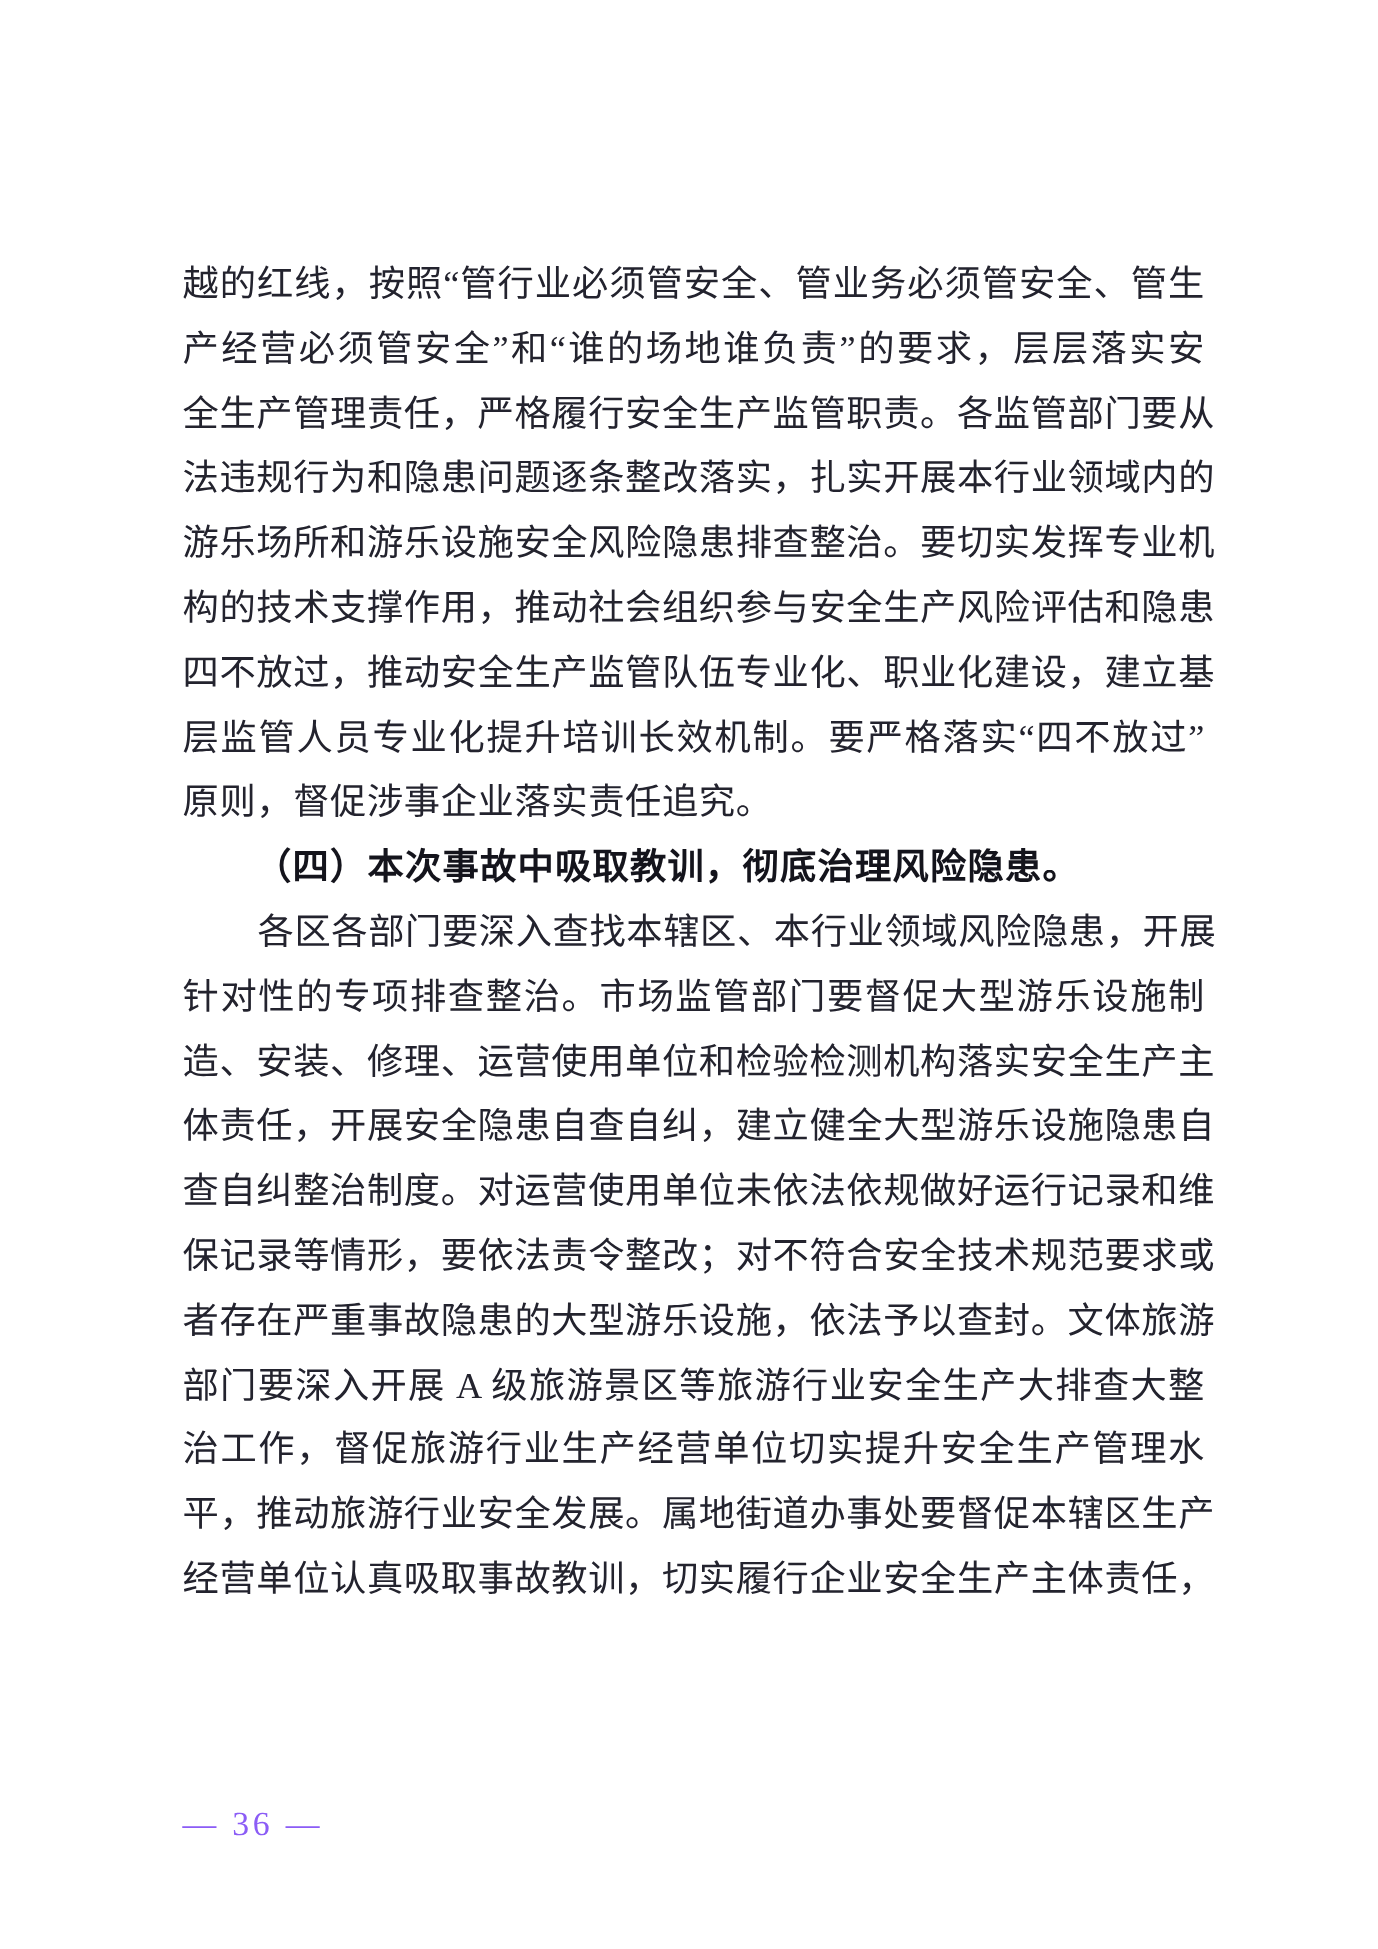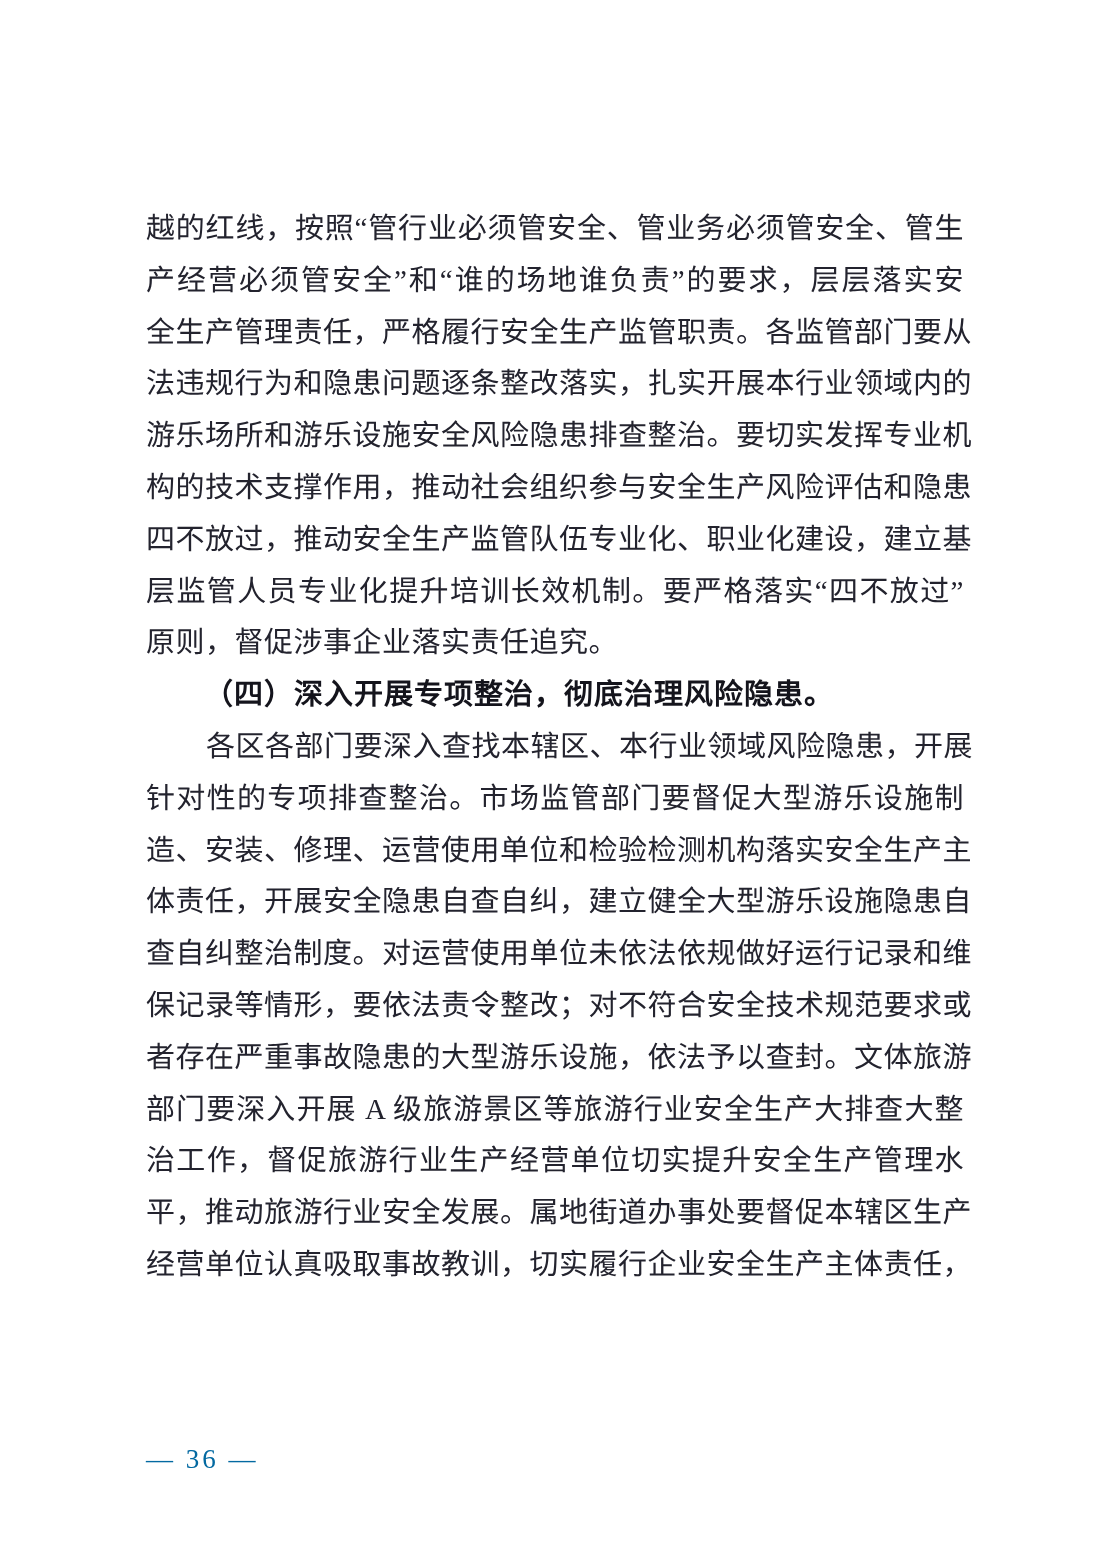--- a/index.html
+++ b/index.html
@@ -51,21 +51,21 @@
     text-align-last: left;
     padding-left: 58px;
     width: 760px;
     letter-spacing: 1px;
   }
   .footer {
     position: absolute;
     left: 146px;
     top: 1444px;
     font-size: 27px;
-    color: #0369a1;
+    color: #8b5cf6;
     letter-spacing: 3px;
   }
 </style>
 </head>
 <body>
 
 <div class="page">
 
   <main class="text-block">
 
@@ -74,21 +74,21 @@
       <span class="line">产经营必须管安全”和“谁的场地谁负责”的要求，层层落实安</span>
       <span class="line">全生产管理责任，严格履行安全生产监管职责。各监管部门要从</span>
       <span class="line">法违规行为和隐患问题逐条整改落实，扎实开展本行业领域内的</span>
       <span class="line">游乐场所和游乐设施安全风险隐患排查整治。要切实发挥专业机</span>
       <span class="line">构的技术支撑作用，推动社会组织参与安全生产风险评估和隐患</span>
       <span class="line">四不放过，推动安全生产监管队伍专业化、职业化建设，建立基</span>
       <span class="line">层监管人员专业化提升培训长效机制。要严格落实“四不放过”</span>
       <span class="line para-end">原则，督促涉事企业落实责任追究。</span>
     </section>
 
-    <h2 class="line heading" style="margin:0; font-size:29px;">（四）深入开展专项整治，彻底治理风险隐患。</h2>
+    <h2 class="line heading" style="margin:0; font-size:29px;">（四）本次事故中吸取教训，彻底治理风险隐患。</h2>
 
     <section>
       <span class="line indent">各区各部门要深入查找本辖区、本行业领域风险隐患，开展</span>
       <span class="line">针对性的专项排查整治。市场监管部门要督促大型游乐设施制</span>
       <span class="line">造、安装、修理、运营使用单位和检验检测机构落实安全生产主</span>
       <span class="line">体责任，开展安全隐患自查自纠，建立健全大型游乐设施隐患自</span>
       <span class="line">查自纠整治制度。对运营使用单位未依法依规做好运行记录和维</span>
       <span class="line">保记录等情形，要依法责令整改；对不符合安全技术规范要求或</span>
       <span class="line">者存在严重事故隐患的大型游乐设施，依法予以查封。文体旅游</span>
       <span class="line">部门要深入开展 A 级旅游景区等旅游行业安全生产大排查大整</span>

